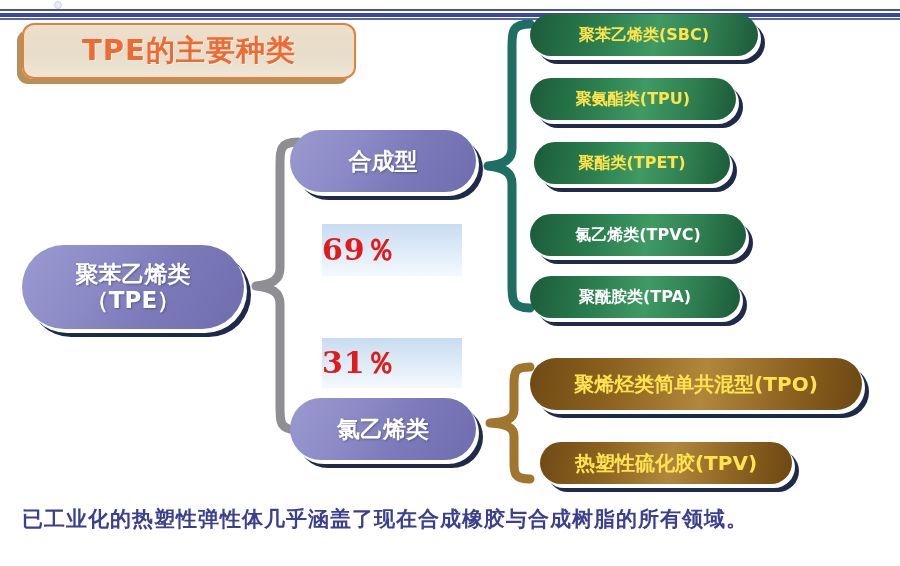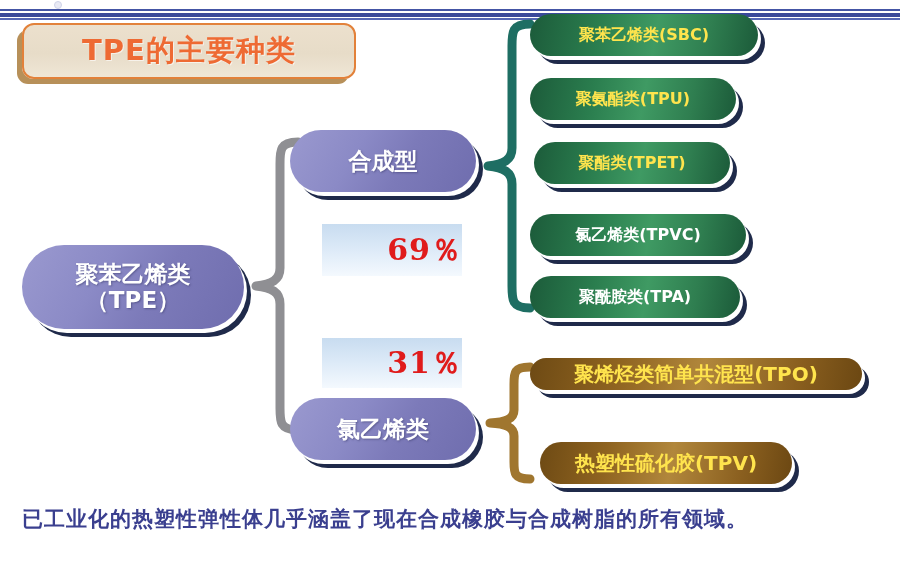--- a/index.html
+++ b/index.html
@@ -79,21 +79,21 @@
     background:linear-gradient(120deg,#9a99cf 0%,#8b8ac6 35%,#7c7ab9 60%,#6f6dae 100%);
     color:#ffffff;
     font-weight:bold;font-size:23px;
     text-shadow:1px 1px 2px rgba(60,60,110,.55);
   }
 
   
   .pct{
     position:absolute;
     background:linear-gradient(180deg,#c8dcf0 0%,#dbe9f7 45%,#f4f9fe 100%);
-    display:flex;align-items:center;justify-content:flex-end;
+    display:flex;align-items:center;justify-content:flex-start;
   }
   .pct .v{
     font-family:"DejaVu Serif","Liberation Serif",serif;
     font-weight:bold;font-size:30px;color:#e01b1b;letter-spacing:1px;
   }
 
   
   .brace{position:absolute;}
 
   
@@ -173,21 +173,21 @@
   </div>
 
   <div class="pill green white" style="left:530px;top:214px;width:216px;height:42px;">
     <span class="lbl">氯乙烯类(TPVC)</span>
   </div>
 
   <div class="pill green white" style="left:530px;top:276px;width:210px;height:42px;">
     <span class="lbl">聚酰胺类(TPA)</span>
   </div>
 
-  <div class="pill gold" style="left:530px;top:358px;width:332px;height:32px;">
+  <div class="pill gold" style="left:530px;top:358px;width:332px;height:52px;">
     <span class="lbl">聚烯烃类简单共混型(TPO)</span>
   </div>
 
   <div class="pill gold" style="left:540px;top:442px;width:252px;height:42px;">
     <span class="lbl">热塑性硫化胶(TPV)</span>
   </div>
 
   <div class="caption">已工业化的热塑性弹性体几乎涵盖了现在合成橡胶与合成树脂的所有领域。</div>
 
 </div>

